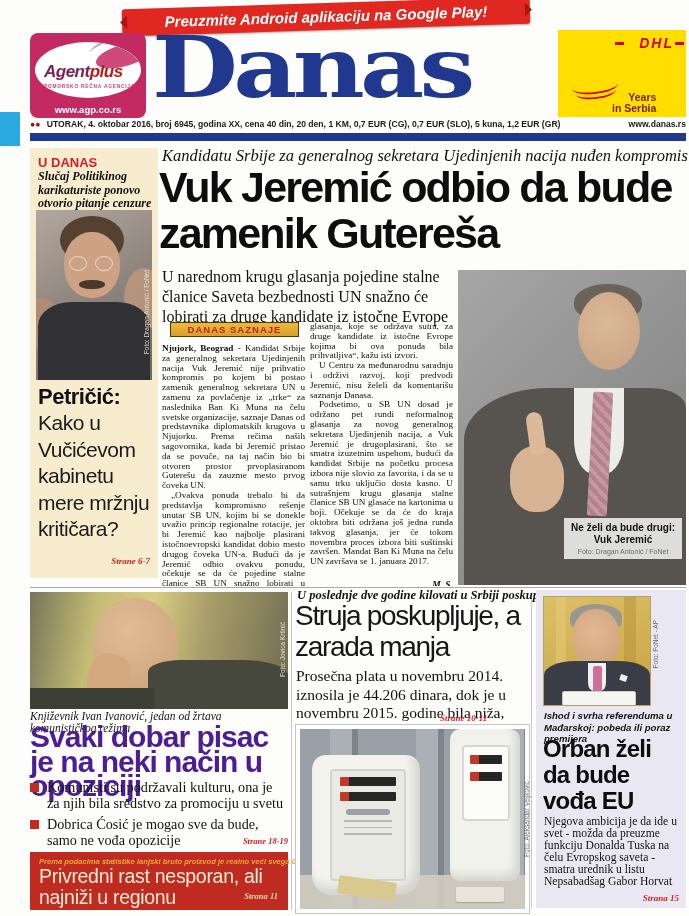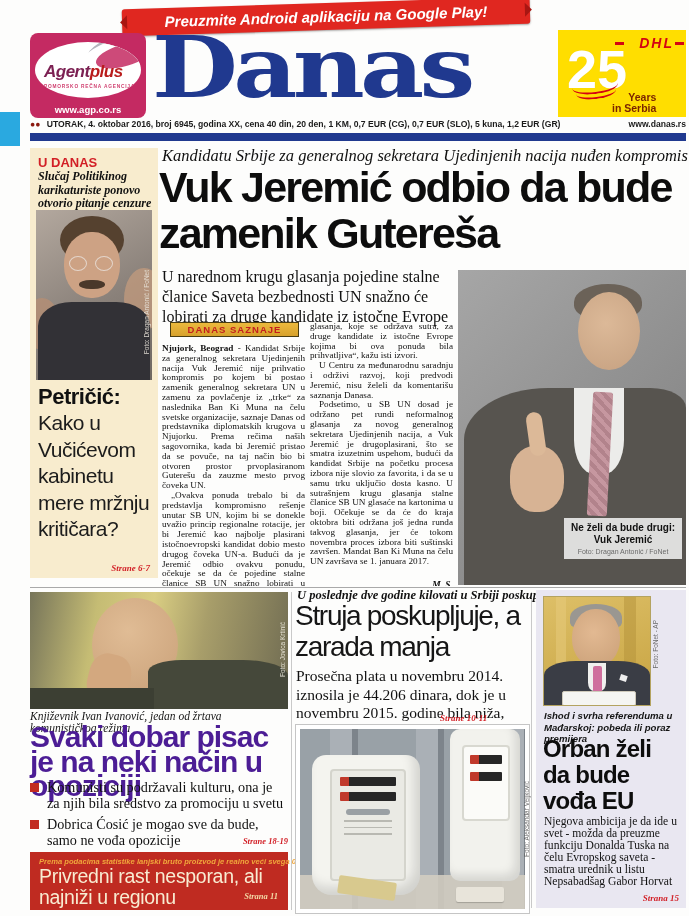--- a/index.html
+++ b/index.html
@@ -58,21 +58,21 @@
   .fp-hair{position:absolute;left:24px;top:6px;width:64px;height:48px;background:#55412f;border-radius:50%;}
   .fp-face{position:absolute;left:28px;top:22px;width:56px;height:66px;background:#cda284;border-radius:48%;}
   .fp-gl1,.fp-gl2{position:absolute;top:46px;width:16px;height:13px;border:1.5px solid rgba(240,240,240,.65);border-radius:50%;}
   .fp-gl1{left:33px;} .fp-gl2{left:59px;}
   .fp-mus{position:absolute;left:43px;top:70px;width:26px;height:9px;background:#4a382a;border-radius:45%;}
   .fp-torso{position:absolute;left:2px;top:92px;width:112px;height:80px;background:#323136;border-radius:30% 30% 0 0;}
   .vcredit{position:absolute;writing-mode:vertical-rl;transform:rotate(180deg);font-family:"Liberation Sans",sans-serif;font-size:6.5px;color:#e9e4da;opacity:.9;}
   .focus-photo .vcredit{right:2px;top:60px;}
   .focus-name{position:absolute;left:8px;top:236px;font-family:"Liberation Sans",sans-serif;font-weight:bold;font-size:22px;letter-spacing:-0.5px;}
   .focus-q{position:absolute;left:8px;top:262px;width:114px;font-family:"Liberation Sans",sans-serif;font-size:21px;line-height:26.5px;color:#1c1c1c;letter-spacing:-0.5px;}
-  .focus-pages{position:absolute;right:8px;bottom:5px;color:#d21f26;font-style:italic;font-weight:bold;font-size:9px;margin-top:32px;}
+  .focus-pages{position:absolute;right:8px;bottom:12px;color:#d21f26;font-style:italic;font-weight:bold;font-size:9px;margin-top:32px;}
 
   
   .lead-kicker{position:absolute;left:162px;top:146px;font-style:italic;font-size:16.5px;color:#101010;white-space:nowrap;}
   .lead-headline{position:absolute;left:159px;top:164px;width:532px;font-family:"Liberation Sans",sans-serif;
                  font-weight:bold;font-size:43px;line-height:46px;letter-spacing:-1.8px;color:#0d0d0d;}
   .lead-deck{position:absolute;left:162px;top:267px;width:298px;font-size:16px;line-height:20px;}
   .lead-tag{position:absolute;left:170px;top:322px;width:127px;height:13px;background:linear-gradient(#ecb93d,#d7a12c);
             border:1px solid #4a3c10;color:#c41e1e;font-family:"Liberation Sans",sans-serif;font-weight:bold;
             font-size:9.5px;text-align:center;line-height:13px;letter-spacing:1px;}
   .newscol{position:absolute;width:143px;font-size:9.2px;line-height:9.8px;text-align:justify;overflow:hidden;}
@@ -180,21 +180,20 @@
     </div>
     <div class="ap-url">www.agp.co.rs</div>
   </div>
 
   <div class="danas-logo">Danas</div>
 
   <div class="dhl">
     <div class="dhl-brand">DHL</div>
     <div class="dhl-dash l"></div>
     <div class="dhl-dash r"></div>
-    <div class="dhl-num">25</div>
     <div class="dhl-sw1"></div>
     <div class="dhl-sw2"></div>
     <div class="dhl-years">
       <div>Years</div>
       <div>in Serbia</div>
     </div>
   </div>
 
   <div class="cyan-mark"></div>
 

